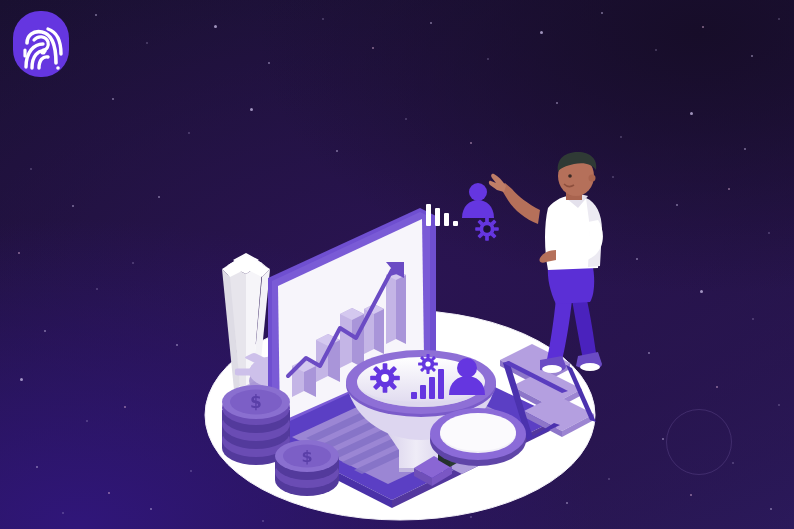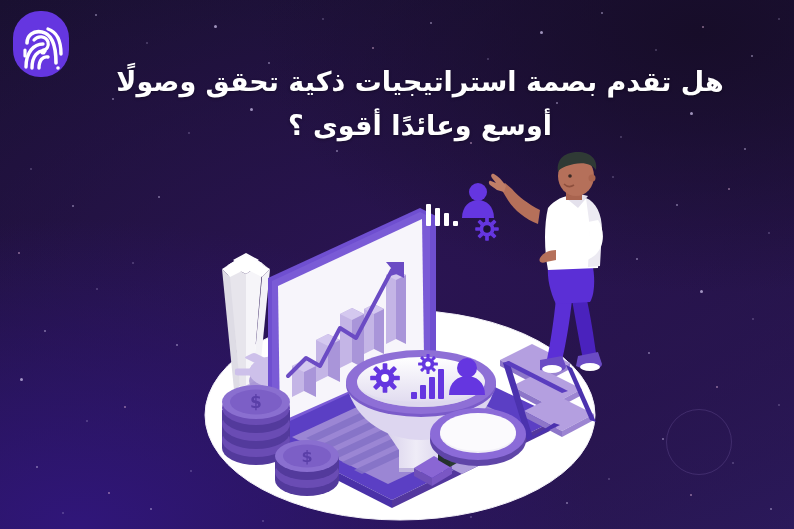--- a/index.html
+++ b/index.html
@@ -135,24 +135,20 @@
         <path d="M44 53 C44 35, 40 24, 30 22 C21 20, 15 26, 15 33" stroke-width="3.6"></path>
         <path d="M36 19 C45 22, 49 31, 49 44" stroke-width="3.4"></path>
         <path d="M22 30 C26 25, 34 26, 36 32 C37 36, 35 40, 31 40" stroke-width="3.2"></path>
         <path d="M13 40 L13 46" stroke-width="3.2"></path>
       </g>
       <circle cx="31" cy="42" r="2.6" fill="#ffffff"></circle>
       <circle cx="46" cy="58" r="1.8" fill="#ffffff"></circle>
     </svg>
   </div>
 
-  <div class="headline">
-    <div>هل تقدم بصمة استراتيجيات ذكية تحقق وصولًا</div>
-    <div>أوسع وعائدًا أقوى ؟</div>
-  </div>
 
   <div class="illus">
   <svg width="794" height="379" viewBox="0 0 794 379">
     <defs>
       <linearGradient id="funnelStem" x1="0" y1="0" x2="1" y2="0">
         <stop offset="0%" stop-color="#cdc4e6"></stop>
         <stop offset="45%" stop-color="#efecf7"></stop>
         <stop offset="100%" stop-color="#c8bee2"></stop>
       </linearGradient>
       <linearGradient id="bowlG" x1="0" y1="0" x2="0" y2="1">

